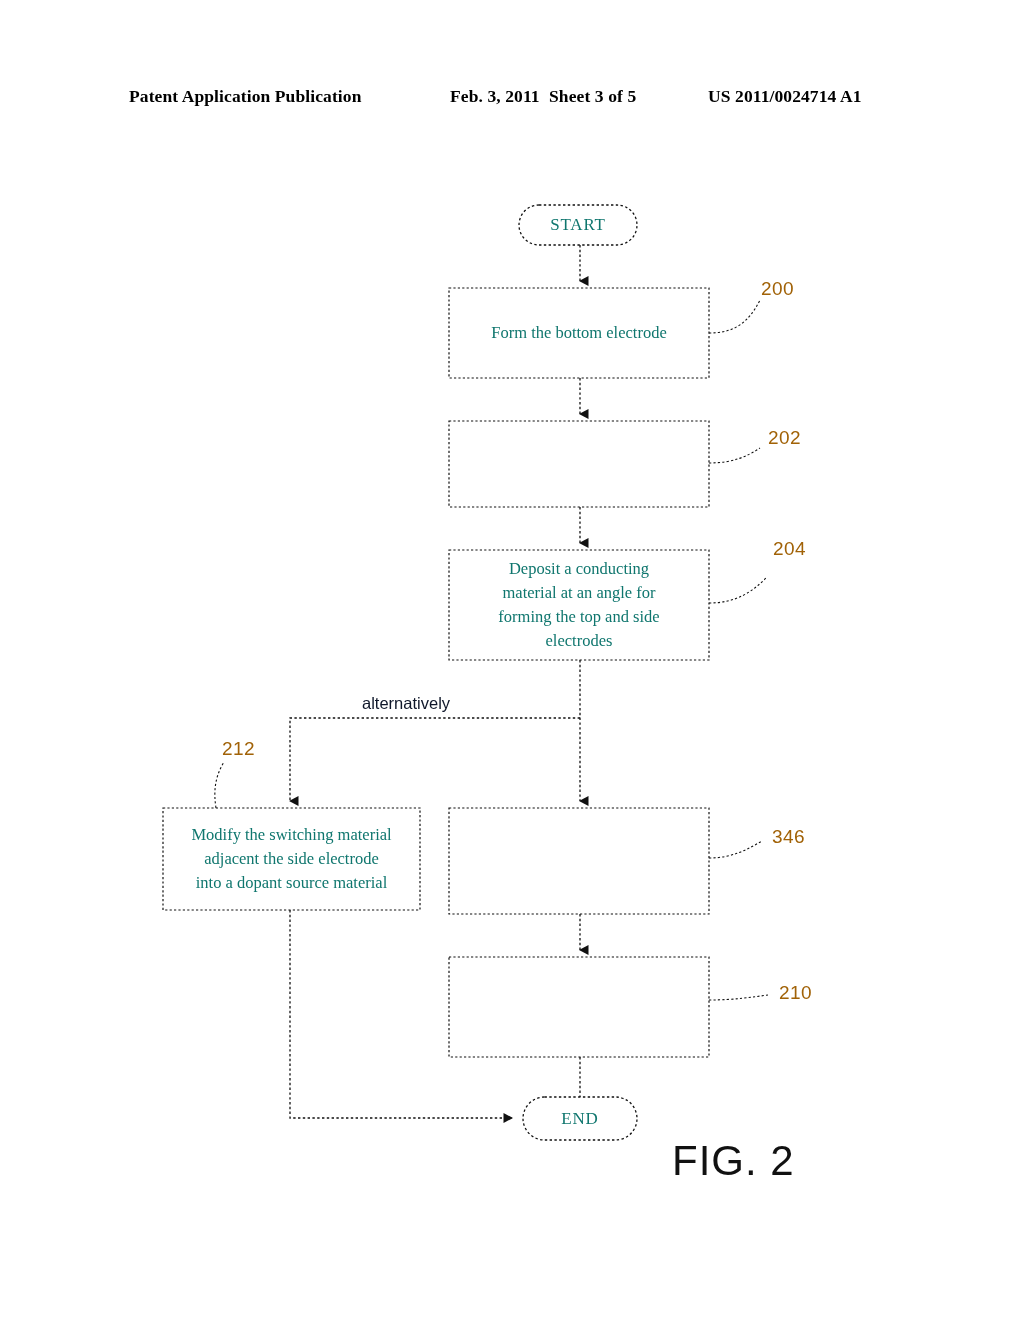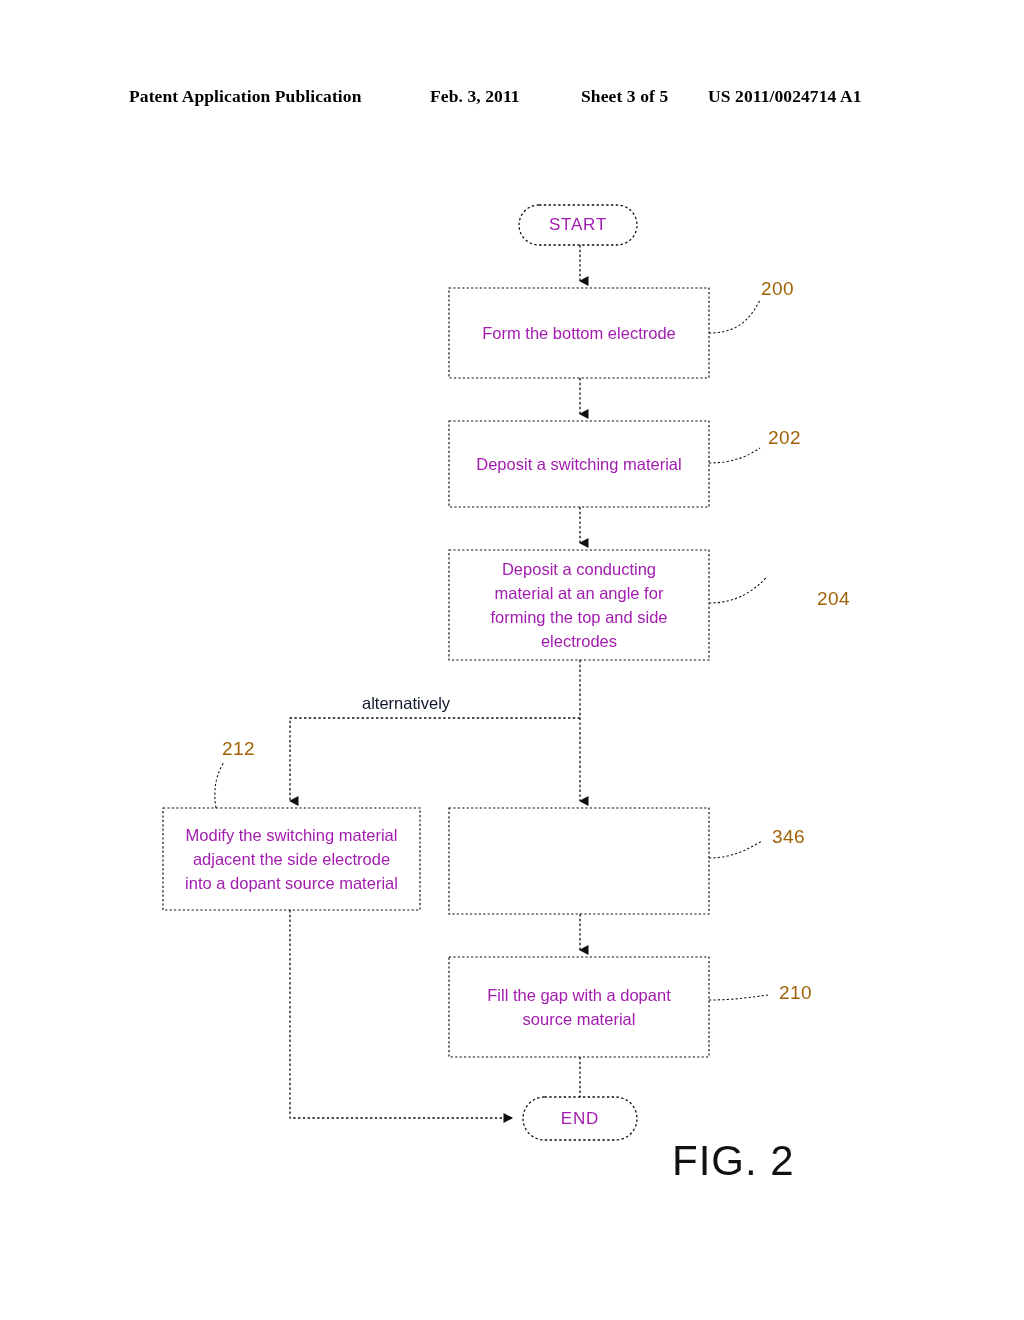--- a/index.html
+++ b/index.html
@@ -34,41 +34,41 @@
     height: 26px;
     font-family: "Liberation Serif", serif;
     font-weight: bold;
     font-size: 17.5px;
     letter-spacing: 0.1px;
     white-space: nowrap;
     text-align: center;
   }
   #page-header span { position: absolute; top: 0; }
   .hdr-pub   { left: 129px; }
-  .hdr-date  { left: 430px; }
-  .hdr-sheet { left: 581px; }
+  .hdr-date  { left: 450px; }
+  .hdr-sheet { left: 549px; }
   .hdr-num   { left: 708px; }
 
   
   #flow-svg {
     position: absolute;
     left: 0; top: 0;
     width: 1024px;
     height: 1320px;
     pointer-events: none;
   }
 
   
   .node-text {
     position: absolute;
     text-align: center;
-    font-family: Liberation Sans, sans-serif;
+    font-family: Liberation Serif, serif;
     font-size: 16.5px;
     line-height: 24px;
-    color: #a21caf;
+    color: #0f766e;
     white-space: pre-line;
     display: flex;
     align-items: center;
     justify-content: center;
   }
   .terminal-text {
     font-size: 17px;
     letter-spacing: 0.8px;
   }
 
@@ -155,40 +155,37 @@
 
     <polyline points="290,910 290,1118 513,1118" fill="none" stroke="#111111" stroke-width="1.3" stroke-dasharray="2.4 2.4" marker-end="url(#arrowRight)"></polyline>
 
     <rect x="523" y="1097" width="114" height="43" rx="21.5" ry="21.5" fill="none" stroke="#111111" stroke-width="1.3" stroke-dasharray="2.4 2.4"></rect>
   </svg>
 
   <div class="node-text terminal-text" style="left:519px; top:205px; width:118px; height:40px;">START</div>
 
   <div class="node-text" style="left:449px; top:288px; width:260px; height:90px;">Form the bottom electrode</div>
 
-  <div class="node-text" style="left:449px; top:421px; width:260px; height:86px;">Deposit a switching material</div>
 
   <div class="node-text" style="left:449px; top:550px; width:260px; height:110px;">Deposit a conducting
 material at an angle for
 forming the top and side
 electrodes</div>
 
   <div class="node-text" style="left:163px; top:808px; width:257px; height:102px;">Modify the switching material
 adjacent the side electrode
 into a dopant source material</div>
 
 
-  <div class="node-text" style="left:449px; top:957px; width:260px; height:100px;">Fill the gap with a dopant
-source material</div>
 
   <div class="node-text terminal-text" style="left:523px; top:1097px; width:114px; height:43px;">END</div>
 
   <div class="ref-label" style="left:761px; top:278px;">200</div>
   <div class="ref-label" style="left:768px; top:427px;">202</div>
-  <div class="ref-label" style="left:773px; top:588px;margin-left:44px;">204</div>
+  <div class="ref-label" style="left:773px; top:538px;">204</div>
   <div class="ref-label" style="left:222px; top:738px;">212</div>
   <div class="ref-label" style="left:772px; top:826px;">346</div>
   <div class="ref-label" style="left:779px; top:982px;">210</div>
 
   <div class="edge-label" style="left:362px; top:694px;">alternatively</div>
 
   <div id="fig-caption">FIG. 2</div>
 
 </div>
 

